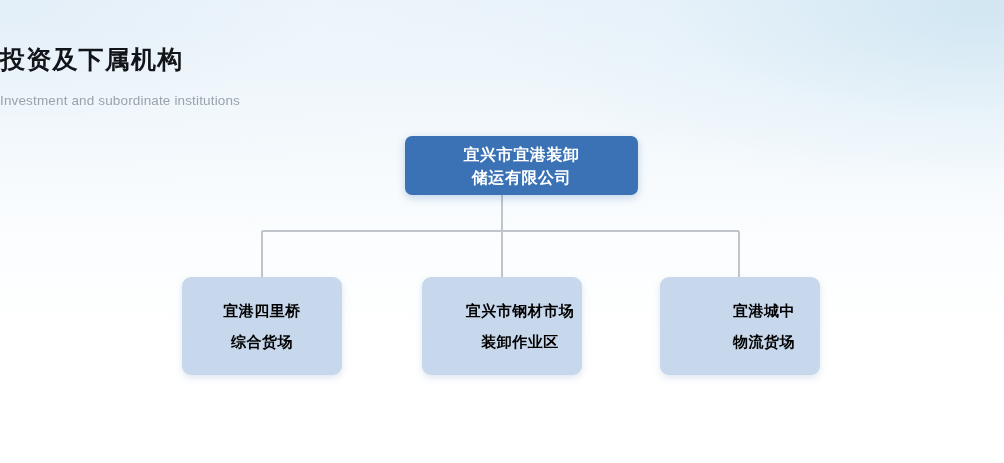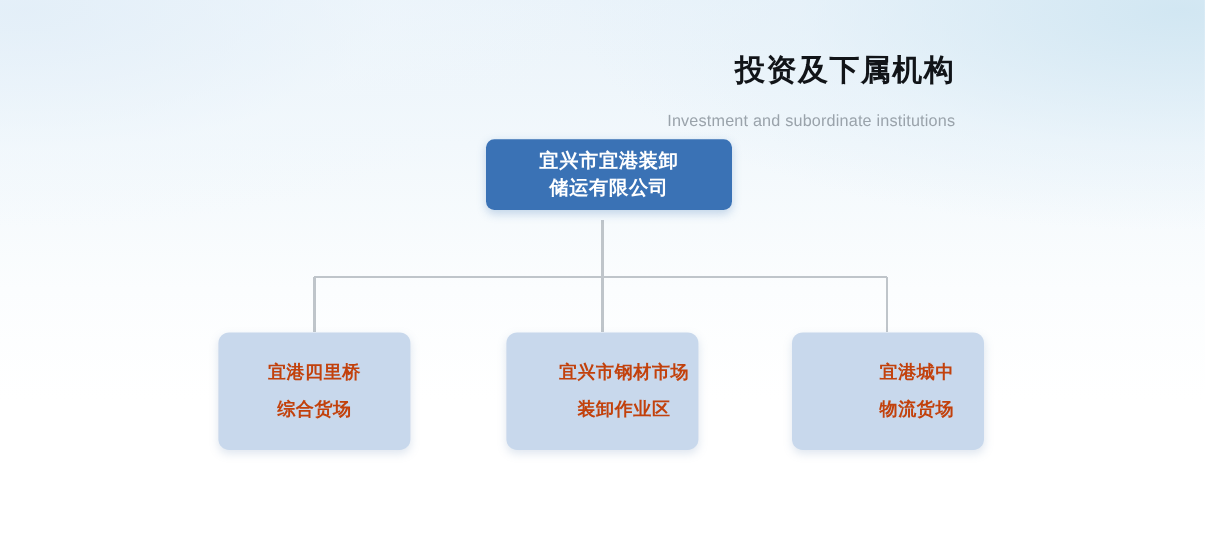--- a/index.html
+++ b/index.html
@@ -25,21 +25,21 @@
       radial-gradient(ellipse 60% 50% at 2% 2%, rgba(226,238,248,0.85) 0%, rgba(240,247,252,0.40) 50%, rgba(255,255,255,0) 78%),
       linear-gradient(180deg, #eaf3fa 0%, #f2f8fc 26%, #fbfdfe 52%, #ffffff 72%, #ffffff 100%);
   }
 
   
   .heading {
     position: absolute;
     left: 0;
     top: 44px;
     width: 796px;
-    text-align: right;
+    text-align: left;
   }
   .title {
     font-size: 25px;
     font-weight: bold;
     color: #111418;
     letter-spacing: 1.2px;
     line-height: 30px;
   }
   .subtitle {
     margin-top: 18px;
@@ -70,22 +70,22 @@
     border-radius: 7px;
     box-sizing: border-box;
   }
   .node .node-text {
     display: block;
     white-space: pre-line;
   }
 
   .node-root {
     left: 405px;
-    top: 116px;
-    width: 205px;
+    top: 136px;
+    width: 233px;
     height: 59px;
     background: #3a72b5;
     box-shadow: 0 3px 8px rgba(58,114,181,0.28);
   }
   .node-root .node-text {
     color: #ffffff;
     font-size: 16px;
     font-weight: bold;
     line-height: 23px;
     letter-spacing: 0.6px;
@@ -93,21 +93,21 @@
 
   .node-child {
     top: 277px;
     width: 160px;
     height: 98px;
     background: #c8d8ec;
     border-radius: 9px;
     box-shadow: 0 3px 7px rgba(130,160,195,0.25);
   }
   .node-child .node-text {
-    color: #c2410c;
+    color: #000000;
     font-size: 15px;
     font-weight: bold;
     line-height: 31px;
     letter-spacing: 0.5px;
   }
   .child-0 { left: 182px; }
   .child-1 { left: 422px; padding-left: 36px; }
   .child-2 { left: 660px; padding-left: 48px; }
 </style>
 </head>

